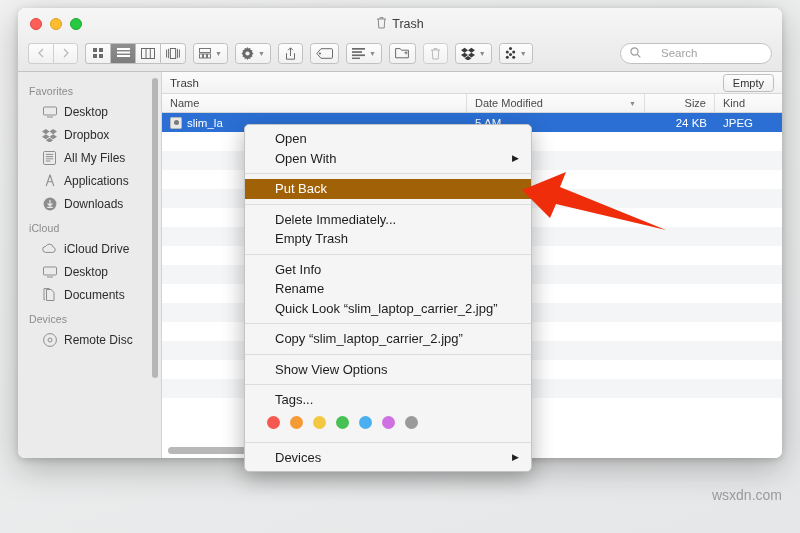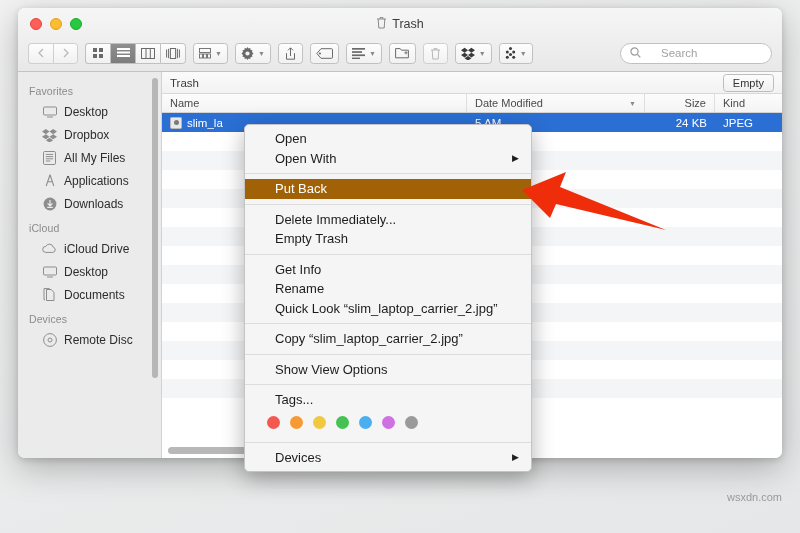--- a/index.html
+++ b/index.html
@@ -219,21 +219,21 @@
   
   #wm {
     position: absolute; right: 14px; bottom: 30px;
     z-index: 70; text-align: right;
   }
   #wm .logo {
     font-family: "DejaVu Sans", sans-serif;
     font-size: 33px; font-weight: bold; font-style: italic;
     color: #0a5cd8; letter-spacing: -.5px; line-height: 1;
   }
-  #wm .src { font-size: 11px; color: #9a9a9a; margin-top: 7px; margin-right: 4px; }
+  #wm .src { font-size: 14px; color: #9a9a9a; margin-top: 7px; margin-right: 4px; }
 </style>
 </head>
 <body>
 
 <div id="desktop"></div>
 
 <div id="window">
 
   <div class="titlebar">
     <div class="lights">

